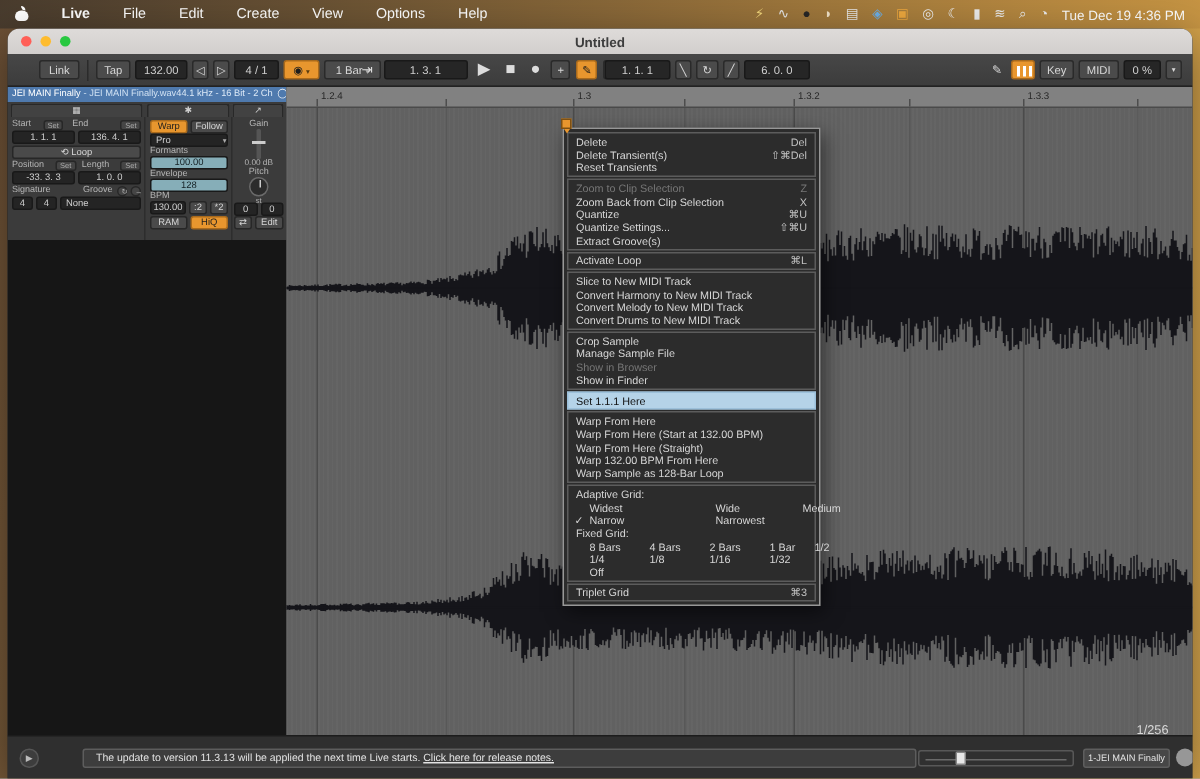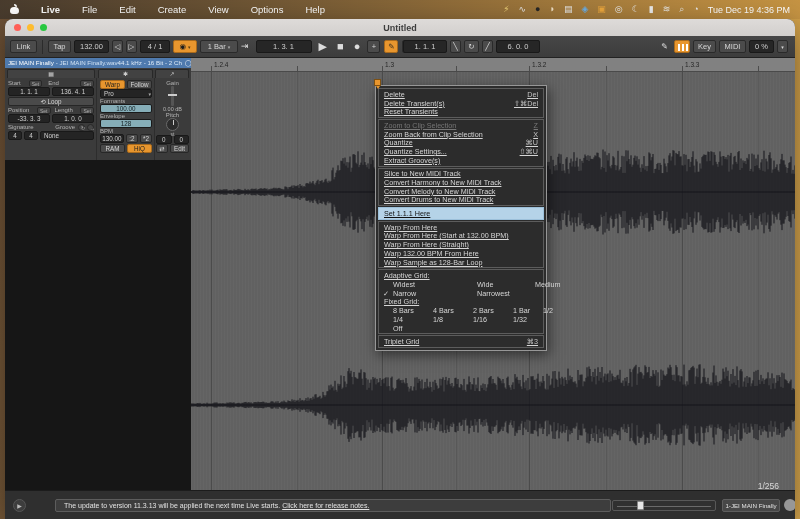--- a/index.html
+++ b/index.html
@@ -26,21 +26,21 @@
   .window{position:absolute;left:5px;top:19px;width:790px;height:500px;
     border-radius:8px 8px 0 0;overflow:hidden;background:#2e2e2e;box-shadow:0 8px 30px rgba(0,0,0,.45);}
   .titlebar{position:absolute;left:0;top:0;width:100%;height:17px;background:linear-gradient(#dedbd9,#d2cfcd);
     display:flex;align-items:center;justify-content:center;font-size:9px;color:#3d3d3d;font-weight:bold;}
   .traffic{position:absolute;left:9px;top:5px;display:flex;gap:6px;}
   .tl{width:7px;height:7px;border-radius:50%;}
   .tl.red{background:#ff5f57;} .tl.yellow{background:#febc2e;} .tl.green{background:#28c840;}
   
   .transport{position:absolute;left:0;top:17px;width:100%;height:22px;background:linear-gradient(#474747,#3c3c3c);
     border-bottom:1px solid #222;display:flex;align-items:center;}
-  .t-left{display:flex;align-items:center;gap:3px;padding-left:5px;}
+  .t-left{display:flex;align-items:center;gap:3px;padding-left:21px;}
   .tbox{background:#262626;border:1px solid #191919;border-radius:2px;color:#cfcfcf;
     font-size:7.5px;height:13px;line-height:12px;text-align:center;padding:0 3px;}
   .tbtn{background:#4b4b4b;border:1px solid #2a2a2a;border-radius:2px;color:#d8d8d8;
     font-size:7.5px;height:13px;line-height:12px;text-align:center;padding:0 4px;}
   .orangebtn{background:#e8962e !important;color:#1d1d1d !important;border-color:#a96a1c !important;}
   .sep{width:1px;height:14px;background:#2b2b2b;margin:0 2px;}
   .tglyph{font-size:11px;color:#dcdcdc;line-height:1;padding:0 3px;}
   .t-center{position:absolute;left:233px;top:4px;display:flex;align-items:center;gap:4px;}
   .t-midright{position:absolute;left:398px;top:4px;display:flex;align-items:center;gap:3px;}
   .t-farright{position:absolute;right:7px;top:4px;display:flex;align-items:center;gap:3px;}
@@ -90,21 +90,21 @@
   .zoom-indicator{position:absolute;right:16px;top:423px;font-size:8.5px;color:#d9d9d9;}
   .start-marker{position:absolute;left:183px;top:21px;width:7px;height:7px;background:#e8962e;border:1px solid #7e5012;z-index:40;}
   .start-marker:after{content:"";position:absolute;left:1px;top:6px;border-left:2px solid transparent;
     border-right:2px solid transparent;border-top:3px solid #e8962e;}
   
   .context-menu{position:absolute;left:184px;top:27px;width:172px;background:#2c2c2c;
     border:1px solid #979797;padding:1px;z-index:30;box-shadow:2px 4px 12px rgba(0,0,0,.5);}
   .menu-section{border:1px solid #5c5c5c;margin:1px;padding:1px 0;background:#2c2c2c;}
   .menu-section.highlight{background:#b5d3e8;border-color:#9cc0da;}
   .menu-item{display:flex;justify-content:space-between;align-items:center;height:8.7px;
-    padding:0 5px;font-size:7.2px;color:#d6d6d6;white-space:nowrap;text-decoration:underline;}
+    padding:0 5px;font-size:7.2px;color:#d6d6d6;white-space:nowrap;}
   .menu-item .sc{color:#c2c2c2;margin-left:8px;}
   .menu-item.disabled,.menu-item.disabled .sc{color:#767676;}
   .menu-section.highlight .menu-item{color:#101010;}
   .menu-grid{display:grid;height:8.7px;padding:0 5px 0 14px;font-size:7.2px;color:#d6d6d6;align-items:center;}
   .menu-grid.cols-3{grid-template-columns:84px 58px auto;}
   .menu-grid.cols-5{grid-template-columns:40px 40px 40px 30px auto;}
   .menu-cell{position:relative;white-space:nowrap;}
   .menu-cell .check{position:absolute;left:-10px;}
   
   .statusbar{position:absolute;left:0;top:471px;width:100%;height:29px;background:#2f2f2f;border-top:1px solid #1c1c1c;}
@@ -383,30 +383,50 @@
             <div class="menu-item">
               <span>Quantize Settings...</span>
               <span class="sc">⇧⌘U</span>
             </div>
             <div class="menu-item">
               <span>Extract Groove(s)</span>
             </div>
           </div>
           <div class="menu-section">
             <div class="menu-item">
+              <span>Activate Loop</span>
+              <span class="sc">⌘L</span>
+            </div>
+          </div>
+          <div class="menu-section">
+            <div class="menu-item">
               <span>Slice to New MIDI Track</span>
             </div>
             <div class="menu-item">
               <span>Convert Harmony to New MIDI Track</span>
             </div>
             <div class="menu-item">
               <span>Convert Melody to New MIDI Track</span>
             </div>
             <div class="menu-item">
               <span>Convert Drums to New MIDI Track</span>
+            </div>
+          </div>
+          <div class="menu-section">
+            <div class="menu-item">
+              <span>Crop Sample</span>
+            </div>
+            <div class="menu-item">
+              <span>Manage Sample File</span>
+            </div>
+            <div class="menu-item disabled">
+              <span>Show in Browser</span>
+            </div>
+            <div class="menu-item">
+              <span>Show in Finder</span>
             </div>
           </div>
           <div class="menu-section highlight">
             <div class="menu-item">
               <span>Set 1.1.1 Here</span>
             </div>
           </div>
           <div class="menu-section">
             <div class="menu-item">
               <span>Warp From Here</span>

